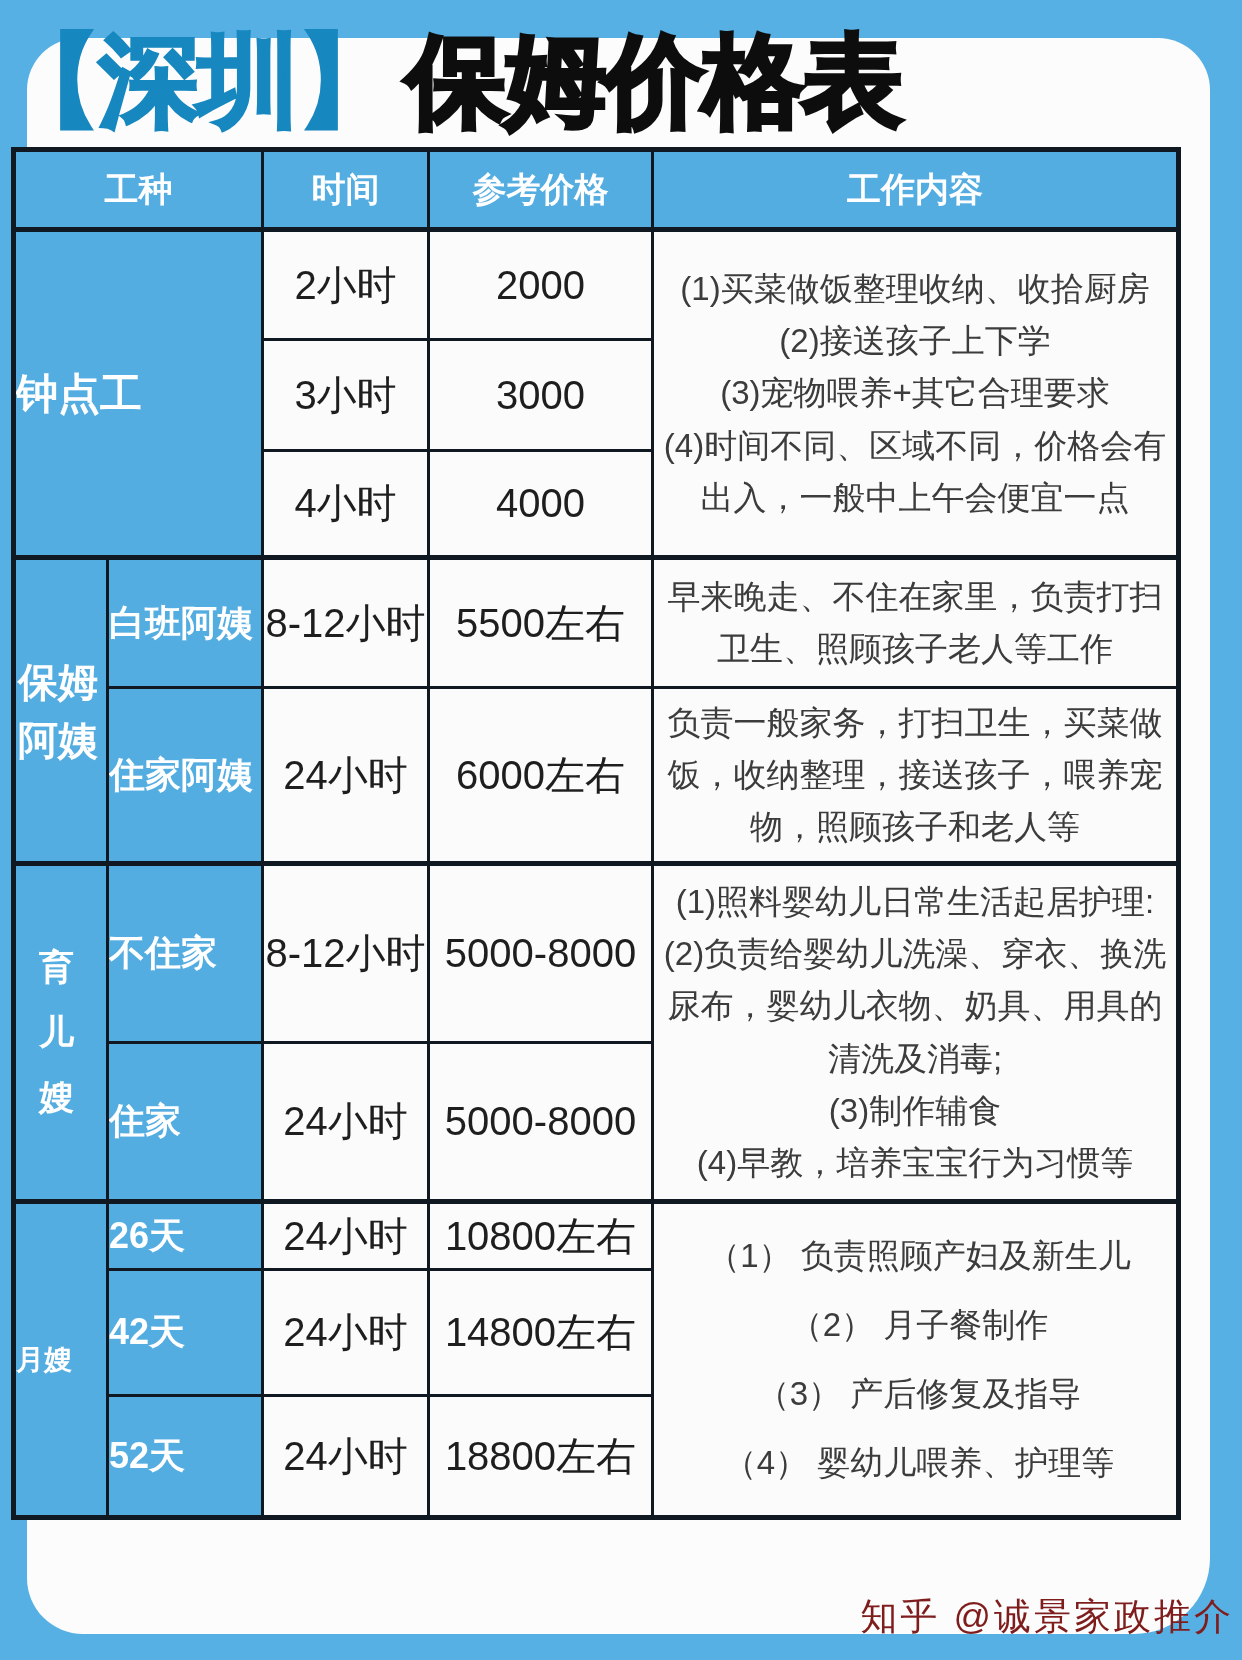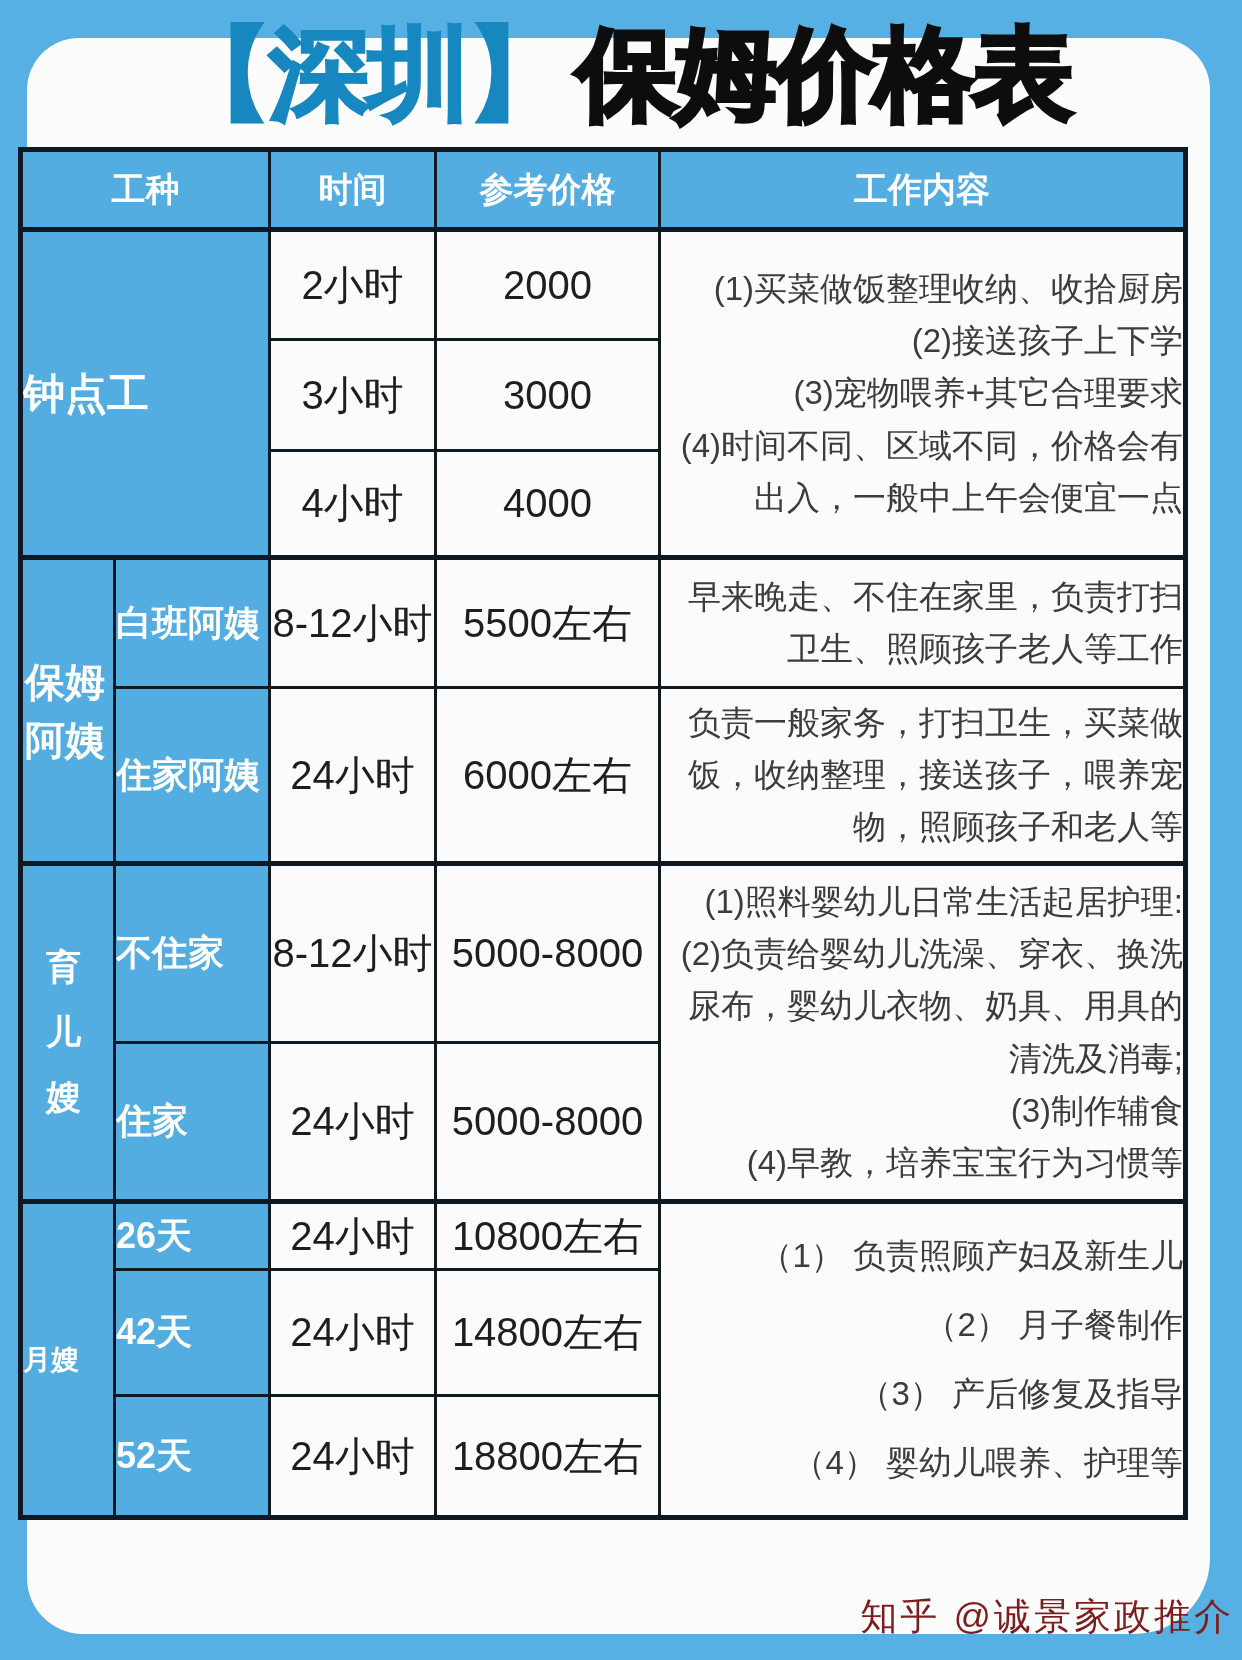--- a/index.html
+++ b/index.html
@@ -12,39 +12,39 @@
   }
   .card{
     position:absolute;
     left:27px;top:38px;
     width:1183px;height:1596px;
     background:#FCFCFC;
     border-radius:52px 52px 76px 56px;
   }
   .title{
     position:absolute;
-    left:0;top:8px;width:100%;
-    text-align:center;
+    left:0;top:15px;width:100%;
+    text-align:left;
     font-size:101px;
     font-weight:900;
     letter-spacing:-2px;
     white-space:nowrap;
   }
   .title .loc{
     color:#1787BF;
     -webkit-text-stroke:3px #1787BF;
   }
   .title .rest{
     color:#0D0D0D;
     -webkit-text-stroke:4px #0D0D0D;
     margin-left:10px;
   }
   table.price{
     position:absolute;
-    left:18px;top:147px;
+    left:11px;top:147px;
     width:1165px;
     border-collapse:collapse;
     table-layout:fixed;
     border:5px solid #101821;
     background:#FBFBFB;
   }
   .price td,.price th{
     border:3px solid #101821;
     padding:0;
     overflow:hidden;
@@ -79,21 +79,21 @@
     font-size:40px;
     color:#1E1E1E;
     text-align:center;
     vertical-align:middle;
     margin-left:27px;
   }
   .content{
     font-size:33px;
     color:#3C3C3C;
     line-height:1.58;
-    text-align:right;
+    text-align:center;
     vertical-align:middle;
     padding:12px 8px 12px 14px;
   }
   .gtop{border-top:5px solid #101821 !important;}
   .content.spread div{margin:17px 0;padding-left:8px;}
   .watermark{
     position:absolute;
     right:8px;top:1592px;
     font-size:37px;
     color:#7f1d1d;

